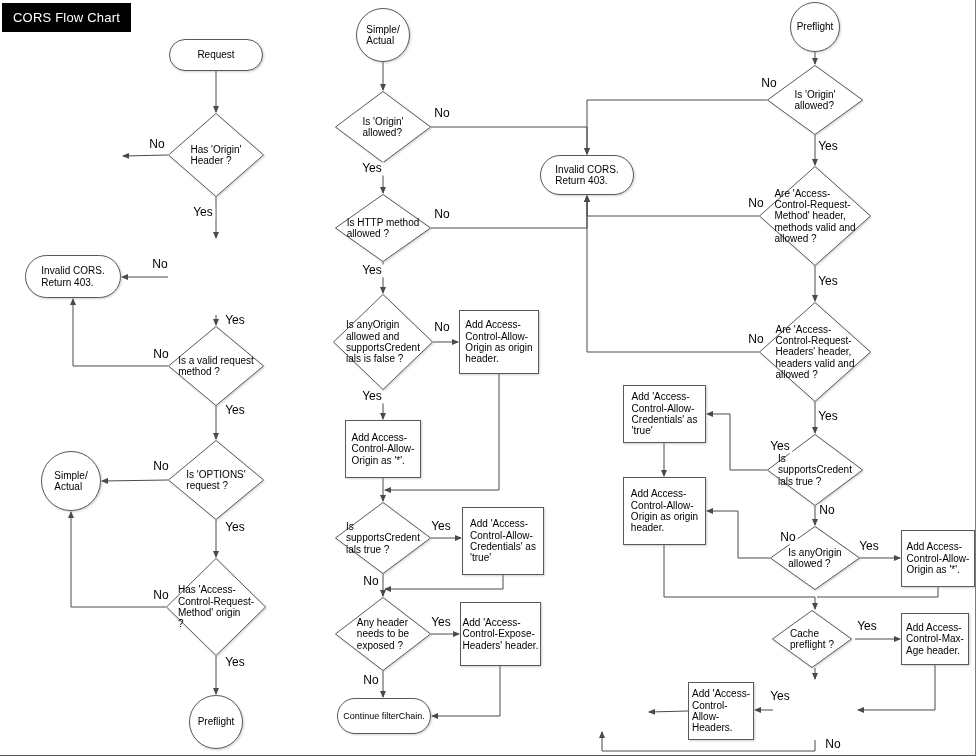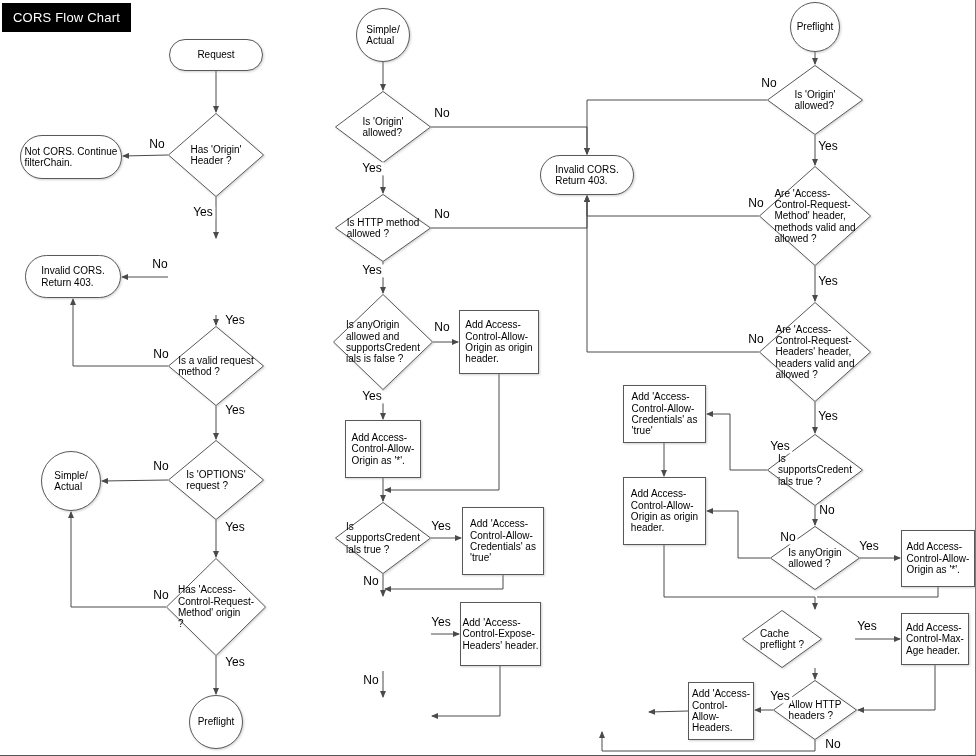--- a/index.html
+++ b/index.html
@@ -97,27 +97,20 @@
       </svg>
       <div class="node-label">Has 'Origin'
 Header ?</div>
     </div>
     <div class="node stadium" style="left: 169px; top: 39px; width: 94px; height: 32px;">
       <svg width="94" height="32" class="shape">
         <rect x="0.5" y="0.5" width="93" height="31" rx="15.5" class="shape-el"></rect>
       </svg>
       <div class="node-label">Request</div>
     </div>
-    <div class="node stadium" style="left: 20px; top: 135px; width: 102px; height: 44px;">
-      <svg width="102" height="44" class="shape">
-        <rect x="0.5" y="0.5" width="101" height="43" rx="21.5" class="shape-el"></rect>
-      </svg>
-      <div class="node-label">Not CORS. Continue
-filterChain.</div>
-    </div>
     <div class="node stadium" style="left: 25px; top: 255px; width: 96px; height: 43px;">
       <svg width="96" height="43" class="shape">
         <rect x="0.5" y="0.5" width="95" height="42" rx="21" class="shape-el"></rect>
       </svg>
       <div class="node-label">Invalid CORS.
 Return 403.</div>
     </div>
     <div class="node diamond" style="left: 168px; top: 326px; width: 96px; height: 80px;">
       <svg width="96" height="80" class="shape">
         <polygon points="48,0.5 95.5,40 48,79.5 0.5,40" class="shape-el"></polygon>
@@ -218,27 +211,41 @@
     </div>
     <div class="node rect" style="left: 462px; top: 507px; width: 82px; height: 68px;">
       <svg width="82" height="68" class="shape">
         <rect x="0.5" y="0.5" width="81" height="67" class="shape-el"></rect>
       </svg>
       <div class="node-label">Add 'Access-
 Control-Allow-
 Credentials' as
 'true'</div>
     </div>
+    <div class="node diamond" style="left: 335px; top: 597px; width: 96px; height: 74px;">
+      <svg width="96" height="74" class="shape">
+        <polygon points="48,0.5 95.5,37 48,73.5 0.5,37" class="shape-el"></polygon>
+      </svg>
+      <div class="node-label">Any header
+needs to be
+exposed ?</div>
+    </div>
     <div class="node rect" style="left: 460px; top: 602px; width: 81px; height: 64px;">
       <svg width="81" height="64" class="shape">
         <rect x="0.5" y="0.5" width="80" height="63" class="shape-el"></rect>
       </svg>
       <div class="node-label">Add 'Access-
 Control-Expose-
 Headers' header.</div>
+    </div>
+    <div class="node stadium" style="left: 337px; top: 698px; width: 94px; height: 36px;">
+      <svg width="94" height="36" class="shape">
+        <rect x="0.5" y="0.5" width="93" height="35" rx="17.5" class="shape-el"></rect>
+      </svg>
+      <div class="node-label" style="font-size: 9px;">Continue filterChain.</div>
     </div>
     <div class="node circle" style="left: 790px; top: 2px; width: 50px; height: 50px;">
       <svg width="50" height="50" class="shape">
         <ellipse cx="25" cy="25" rx="24.5" ry="24.5" class="shape-el"></ellipse>
       </svg>
       <div class="node-label">Preflight</div>
     </div>
     <div class="node diamond" style="left: 767px; top: 65px; width: 96px; height: 70px;">
       <svg width="96" height="70" class="shape">
         <polygon points="48,0.5 95.5,35 48,69.5 0.5,35" class="shape-el"></polygon>
@@ -300,41 +307,34 @@
 allowed ?</div>
     </div>
     <div class="node rect" style="left: 901px; top: 530px; width: 74px; height: 57px;">
       <svg width="74" height="57" class="shape">
         <rect x="0.5" y="0.5" width="73" height="56" class="shape-el"></rect>
       </svg>
       <div class="node-label">Add Access-
 Control-Allow-
 Origin as '*'.</div>
     </div>
-    <div class="node diamond" style="left: 742px; top: 610px; width: 80px; height: 58px;">
+    <div class="node diamond" style="left: 772px; top: 610px; width: 80px; height: 58px;">
       <svg width="80" height="58" class="shape">
         <polygon points="40,0.5 79.5,29 40,57.5 0.5,29" class="shape-el"></polygon>
       </svg>
       <div class="node-label">Cache
 preflight ?</div>
     </div>
     <div class="node rect" style="left: 901px; top: 613px; width: 68px; height: 52px;">
       <svg width="68" height="52" class="shape">
         <rect x="0.5" y="0.5" width="67" height="51" class="shape-el"></rect>
       </svg>
       <div class="node-label">Add Access-
 Control-Max-
 Age header.</div>
-    </div>
-    <div class="node diamond" style="left: 773px; top: 680px; width: 84px; height: 60px;">
-      <svg width="84" height="60" class="shape">
-        <polygon points="42,0.5 83.5,30 42,59.5 0.5,30" class="shape-el"></polygon>
-      </svg>
-      <div class="node-label">Allow HTTP
-headers ?</div>
     </div>
     <div class="node rect" style="left: 688px; top: 682px; width: 66px; height: 58px;">
       <svg width="66" height="58" class="shape">
         <rect x="0.5" y="0.5" width="65" height="57" class="shape-el"></rect>
       </svg>
       <div class="node-label">Add 'Access-
 Control-
 Allow-
 Headers.</div>
     </div>

